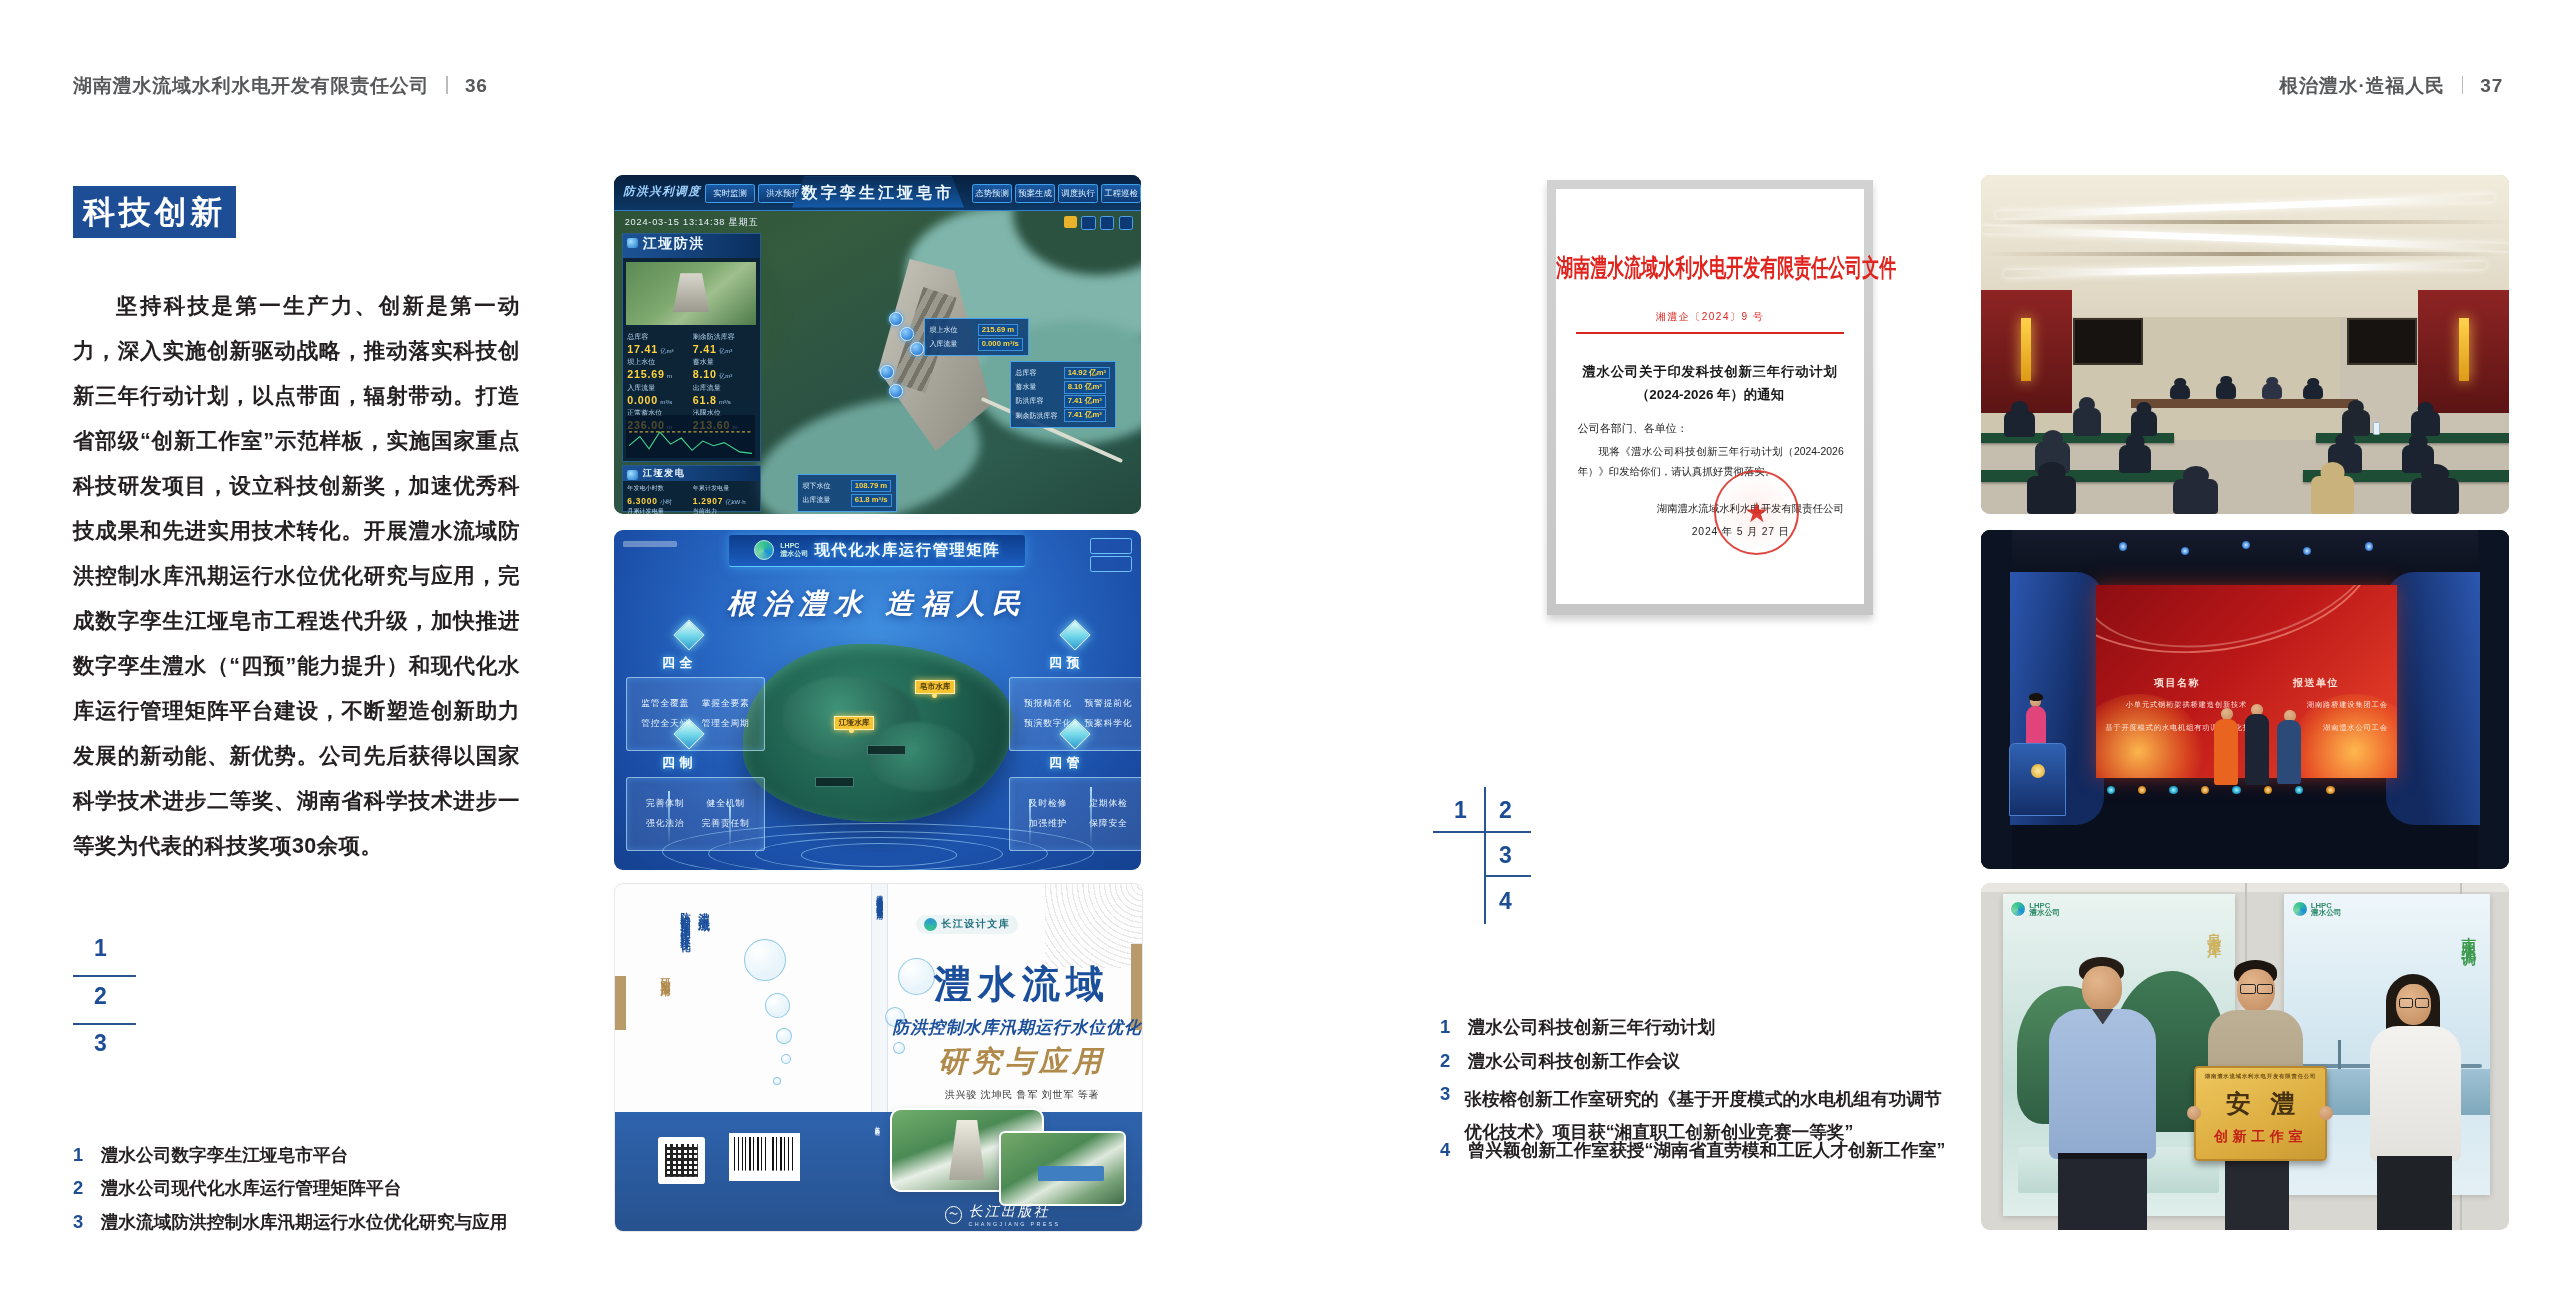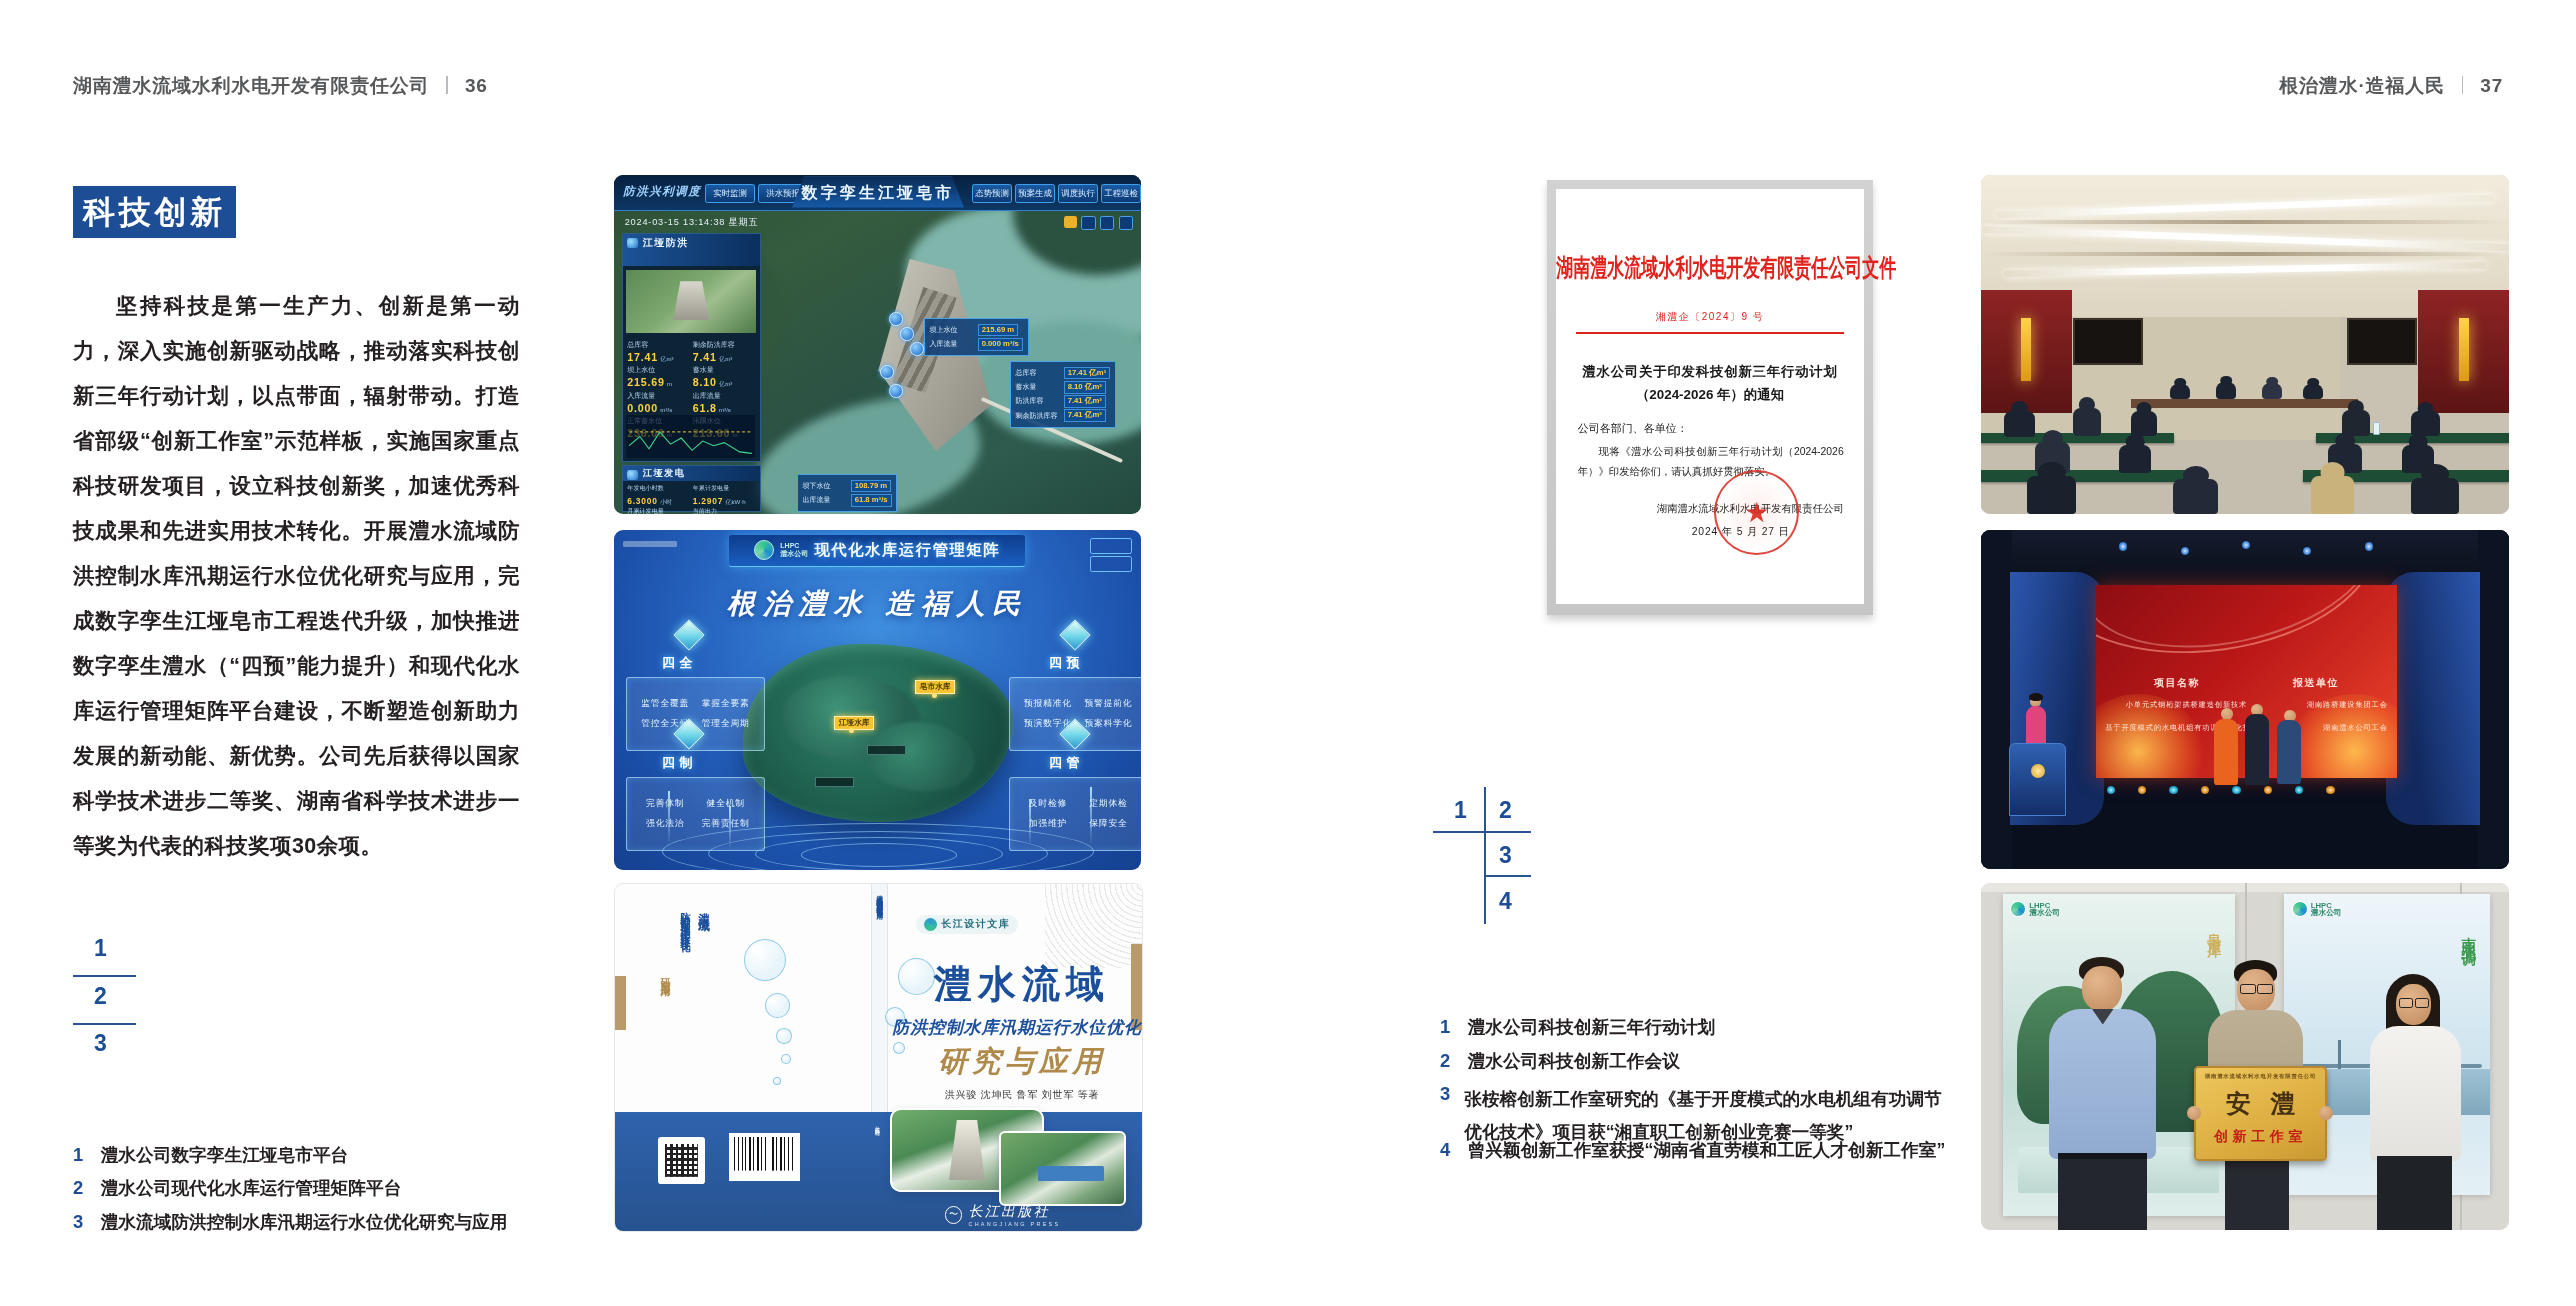--- a/index.html
+++ b/index.html
@@ -27,22 +27,22 @@
   .dash-top{left:0;top:0;width:527px;height:35px;background:linear-gradient(#07203f,#0d3764);
             border-bottom:0.8px solid #2f7fd0;}
   .dash-title{left:178px;top:1.5px;width:172px;height:31px;background:linear-gradient(#0b2c55,#155aa8);
               clip-path:polygon(7% 0,93% 0,100% 100%,0 100%);color:#eaf6ff;font-size:16px;font-weight:bold;
               letter-spacing:3.1px;text-align:center;line-height:31px;box-shadow:0 0 7.7px #2e8fe0;}
   .dash-brand{left:9.2px;top:9.2px;color:#9fd2ff;font-size:11.5px;font-weight:bold;font-style:italic;letter-spacing:1.5px;}
   .dtab{height:17px;line-height:17px;text-align:center;font-size:8.4px;color:#dff0ff;
         background:linear-gradient(#1a5aa4,#0d3a74);border:0.8px solid #3f9fe8;border-radius:2.3px;}
   .dash-time{left:10.7px;top:41px;color:#e8f1fb;font-size:9.2px;letter-spacing:0.8px;}
   .dpanel{background:rgba(5,26,52,.82);border:0.8px solid rgba(70,150,220,.5);}
-  .dpanel-h{height:32px;line-height:18.4px;background:linear-gradient(90deg,#1c5396,#0b2f5e);
-            color:#eaf6ff;font-size:10px;font-weight:bold;padding-left:20px;letter-spacing:1.5px;position:relative;}
+  .dpanel-h{height:24px;line-height:18.4px;background:linear-gradient(90deg,#1c5396,#0b2f5e);
+            color:#eaf6ff;font-size:14px;font-weight:bold;padding-left:20px;letter-spacing:1.5px;position:relative;}
   .dpanel-h::before{content:"";position:absolute;left:4.6px;top:3.8px;width:10.7px;height:10.7px;
             background:radial-gradient(circle at 35% 35%,#9fe0ff,#1f74c8);border-radius:2.3px;}
   .dstats{display:grid;grid-template-columns:1fr 1fr;padding:3.1px 4.6px;row-gap:1.5px;column-gap:3.1px;}
   .dstat .sl{display:block;font-size:7px;color:#bcd8f2;}
   .dstat .sv{font-size:10.7px;font-weight:bold;color:#ffd23e;letter-spacing:0.8px;}
   .dstat .su{font-size:6.1px;color:#9dc2e8;margin-left:2.3px;}
   .tip{background:rgba(13,62,118,.88);border:0.8px solid #4aa2e8;padding:3.1px 4.6px;margin-top:16px;}
   .tiprow{display:flex;align-items:center;margin:1.5px 0;}
   .tiprow .tl{font-size:7px;color:#dff0ff;width:48px;}
   .tiprow .tv{font-size:7.7px;font-weight:bold;color:#ffd23e;background:#0e4d8f;border:0.8px solid #3f8fd8;
@@ -273,21 +273,21 @@
           <span class="tv">215.69 m</span>
         </div>
       <div class="tiprow">
           <span class="tl">入库流量</span>
           <span class="tv">0.000 m³/s</span>
         </div>
     </div>
     <div class="a tip" style="left:396px;top:170px;">
       <div class="tiprow">
           <span class="tl">总库容</span>
-          <span class="tv">17.41 亿m³</span>
+          <span class="tv">14.92 亿m³</span>
         </div>
       <div class="tiprow">
           <span class="tl">蓄水量</span>
           <span class="tv">8.10 亿m³</span>
         </div>
       <div class="tiprow">
           <span class="tl">防洪库容</span>
           <span class="tv">7.41 亿m³</span>
         </div>
       <div class="tiprow">

